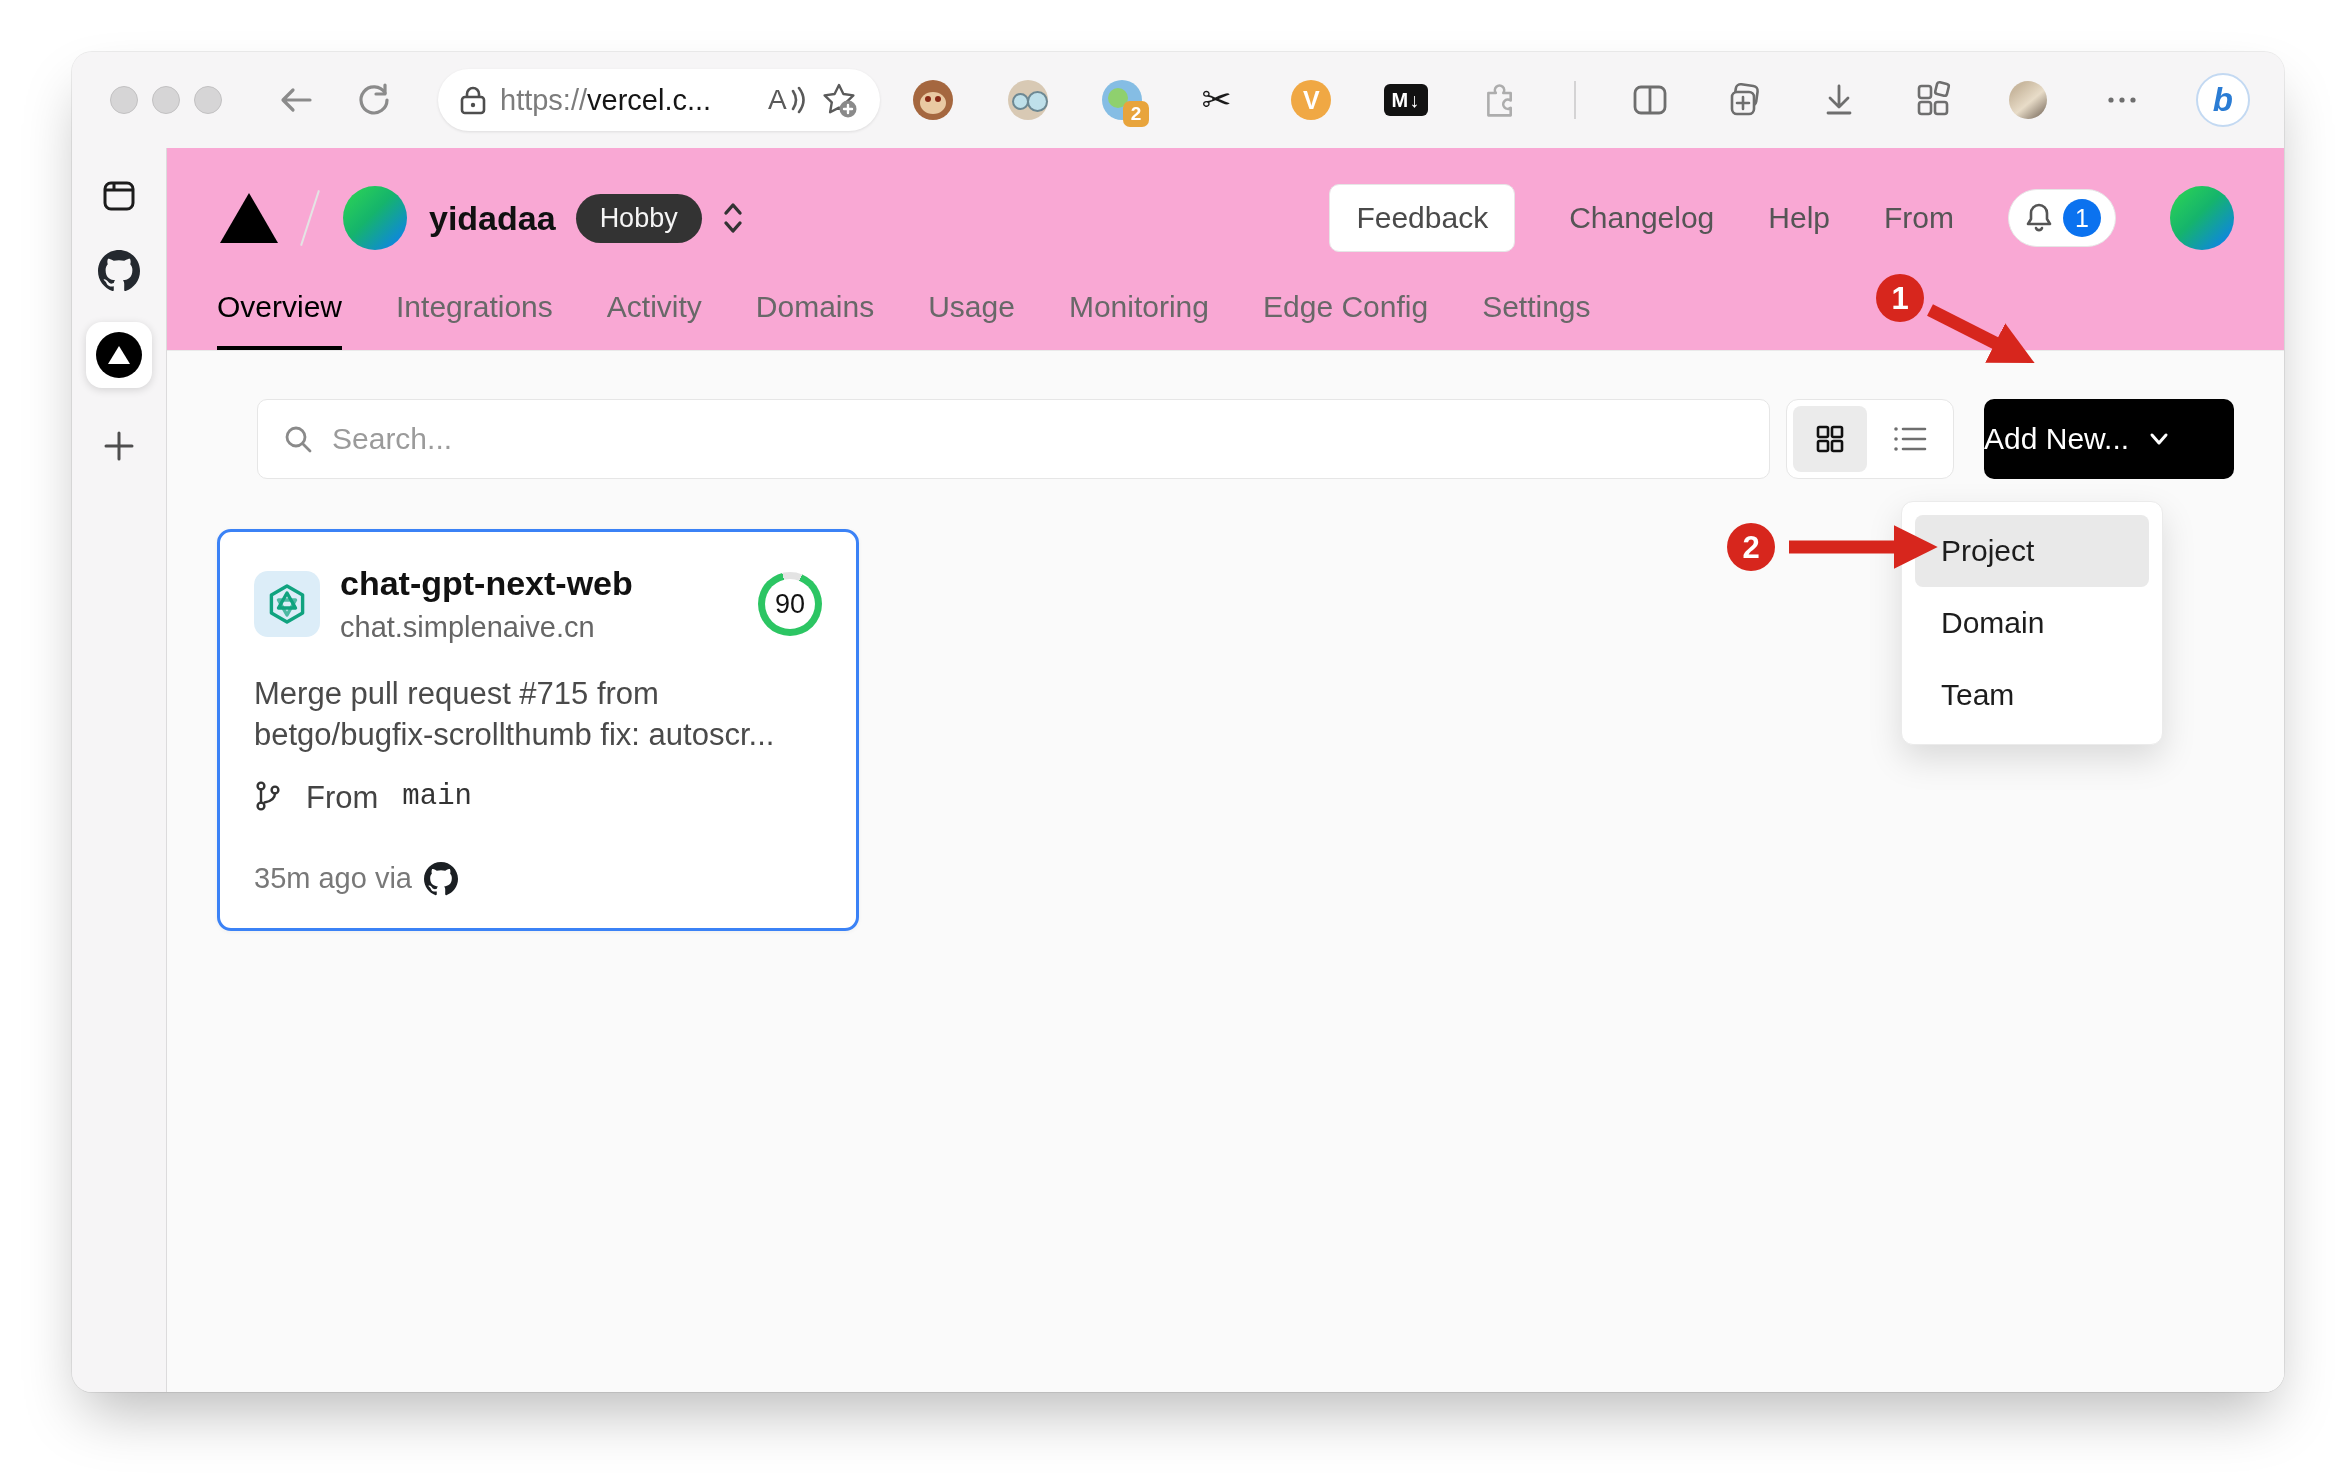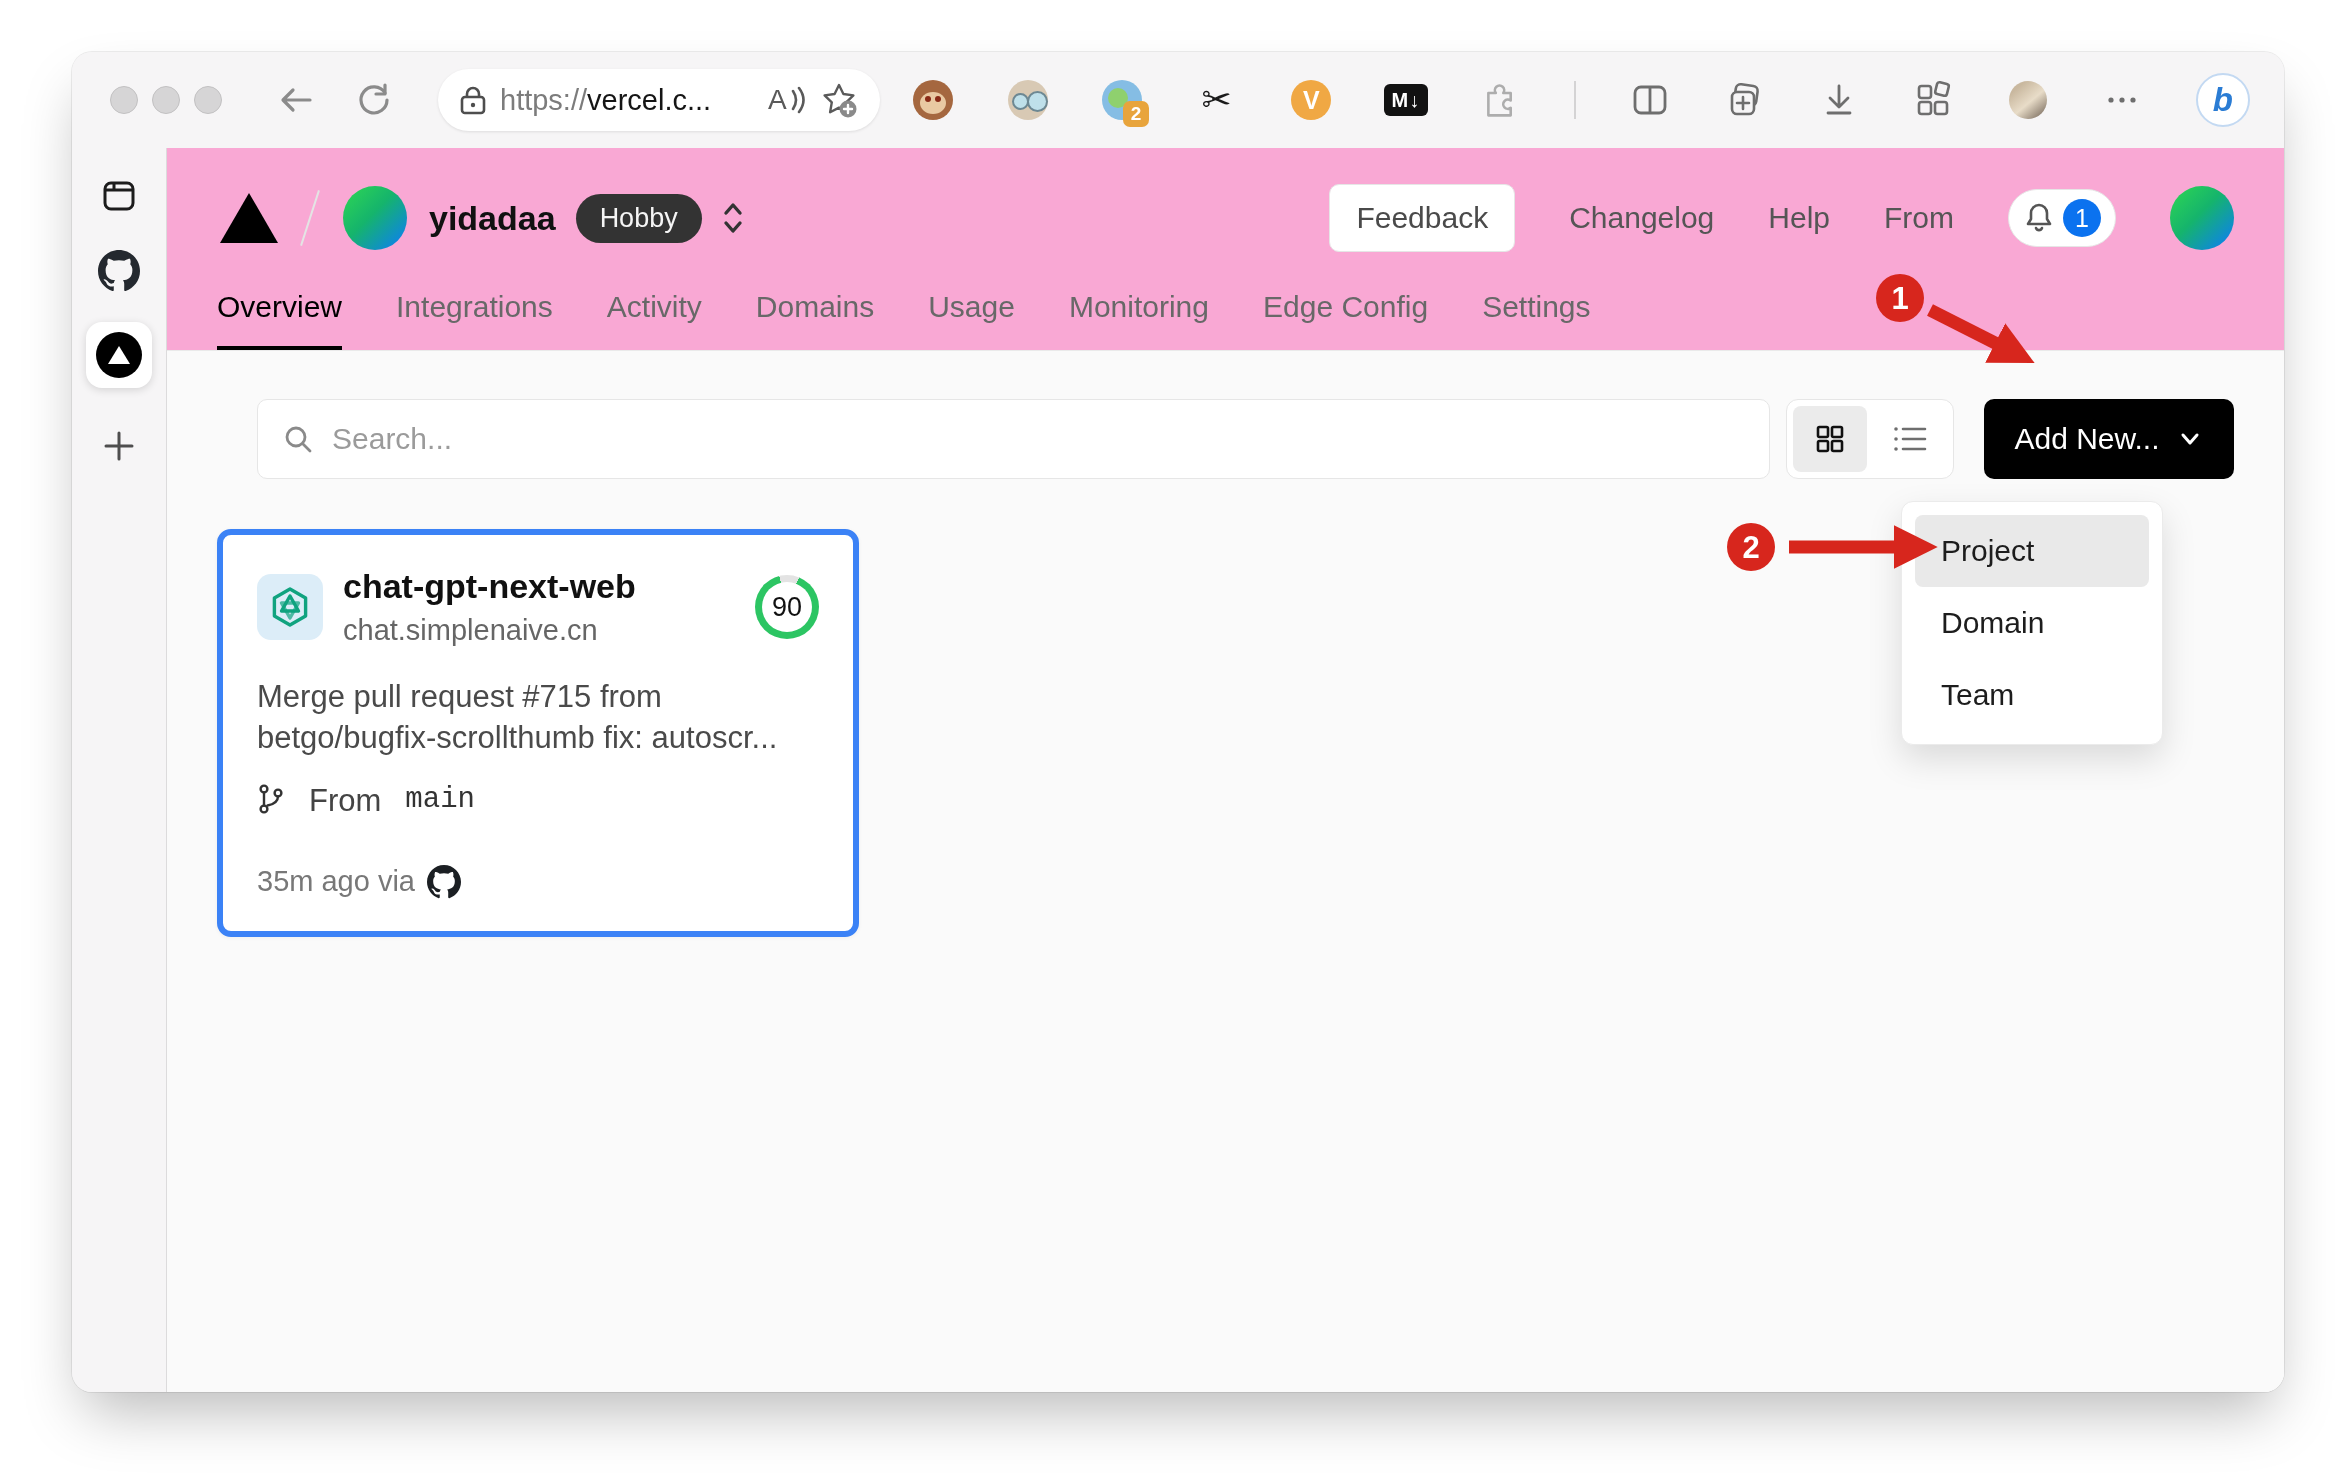--- a/index.html
+++ b/index.html
@@ -79,23 +79,23 @@
   .search { flex:1; background:#fff; border:1px solid #e6e6e6; border-radius:10px; display:flex; align-items:center;
     padding:0 24px; gap:18px; }
   .search input { border:none; outline:none; background:transparent; font-size:30px; color:#333; flex:1;
     font-family:"Liberation Sans", sans-serif; }
   .search input::placeholder { color:#9b9b9b; }
   .viewtoggle { margin-left:16px; width:168px; background:#fff; border:1px solid #e6e6e6; border-radius:12px;
     display:flex; align-items:center; justify-content:space-between; padding:6px; }
   .vbtn { width:74px; height:66px; border-radius:8px; display:flex; align-items:center; justify-content:center; }
   .vbtn.active { background:#ebebeb; }
   .addnew { margin-left:30px; width:250px; background:#000; color:#fff; border-radius:10px; border:none;
-    display:flex; align-items:center; justify-content:center; gap:16px; font-size:30px; font-weight:500; }
-
-  .card { margin-top:50px; width:642px; background:#fff; border:6px solid #3b82f6; border-radius:14px;
+    display:flex; align-items:center; gap:16px; font-size:30px; font-weight:500; }
+
+  .card { margin-top:50px; width:642px; background:#fff; border:3px solid #3b82f6; border-radius:14px;
     padding:32px 34px; box-shadow:0 1px 4px rgba(0,0,0,.05); }
   .cardtop { display:flex; align-items:center; }
   .projlogo { width:66px; height:66px; border-radius:14px; background:#dcedf8; display:flex; align-items:center; justify-content:center; }
   .projnames { margin-left:20px; }
   .projname { font-size:34px; font-weight:700; color:#111; }
   .projdomain { font-size:29px; color:#666; margin-top:8px; }
   .score { margin-left:auto; width:64px; height:64px; border-radius:50%;
     background:conic-gradient(from 22deg, #2cc563 0 90%, #e3e3e3 90% 100%);
     display:flex; align-items:center; justify-content:center; }
   .scoreinner { width:50px; height:50px; border-radius:50%; background:#fff; display:flex; align-items:center;

